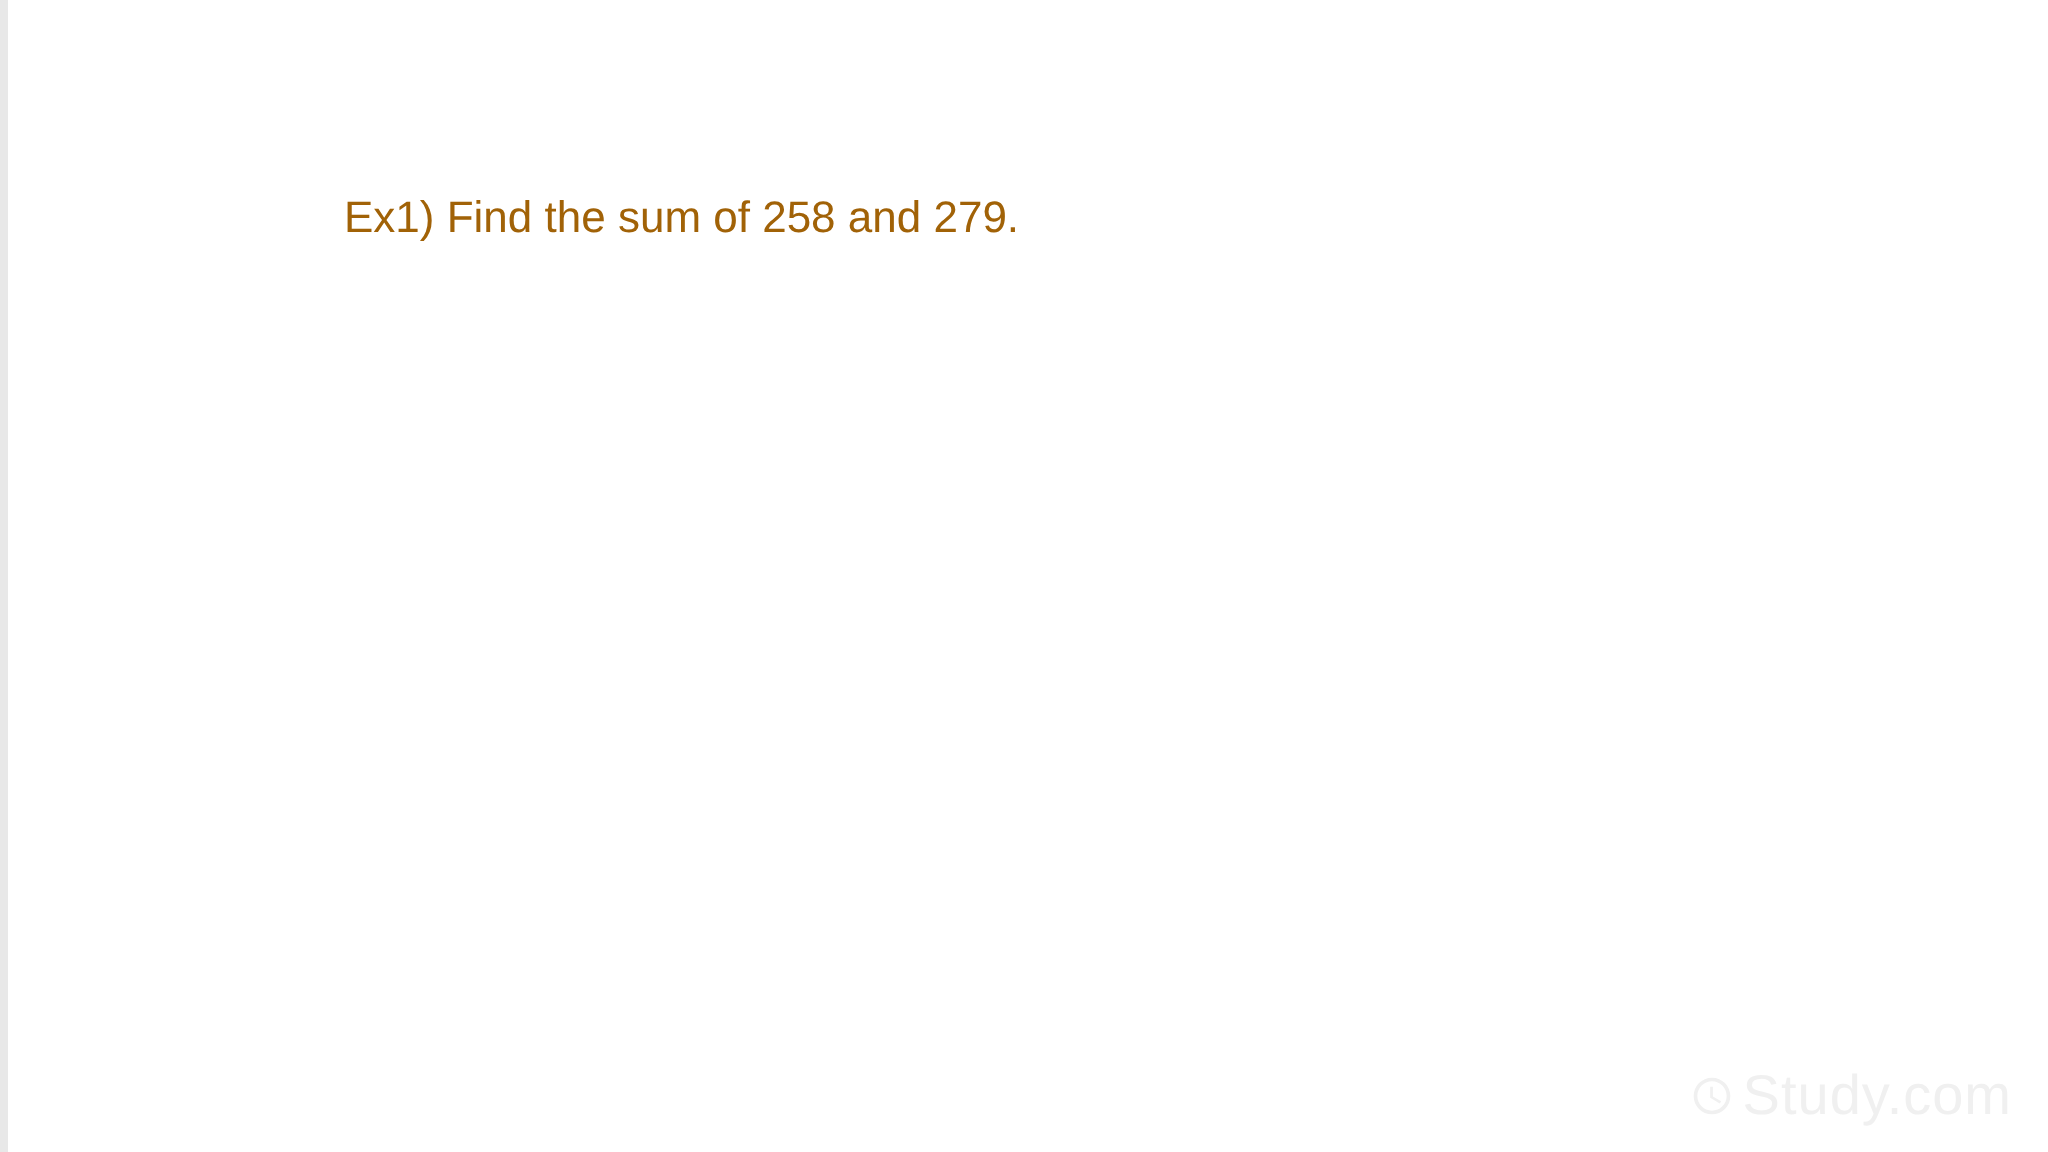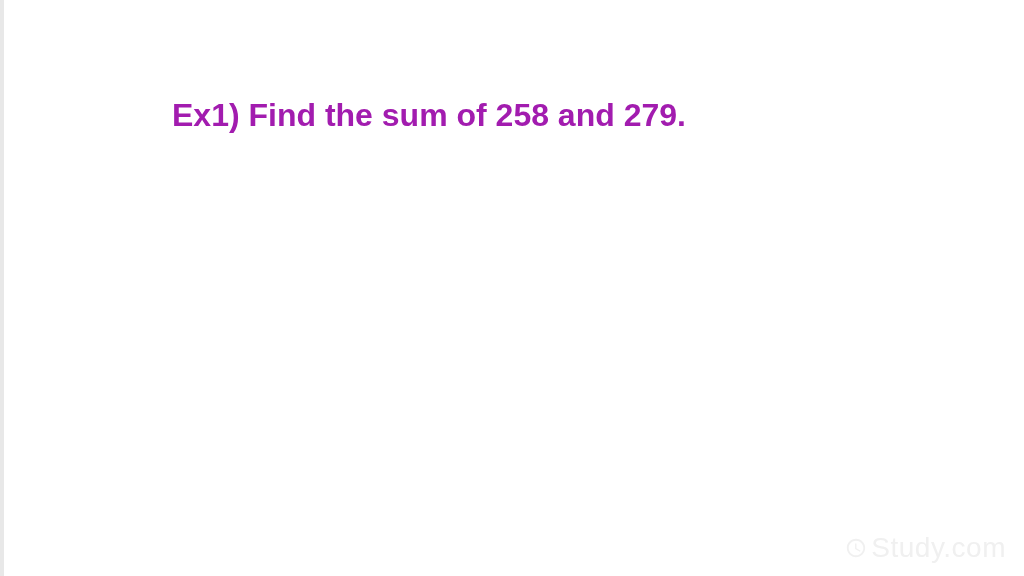--- a/index.html
+++ b/index.html
@@ -15,23 +15,23 @@
       position: relative;
       overflow: hidden;
     }
     .content {
       position: absolute;
       top: 95px;
       left: 172px;
       right: 60px;
     }
     .problem-text {
-      font-size: 32px;
-      font-weight: bold;
-      color: #a21caf;
+      font-size: 22px;
+      font-weight: normal;
+      color: #a16207;
       line-height: 1.3;
     }
     .watermark {
       position: absolute;
       bottom: 12px;
       right: 18px;
       font-size: 28px;
       color: #f0f0f0;
       font-weight: 500;
       display: flex;

